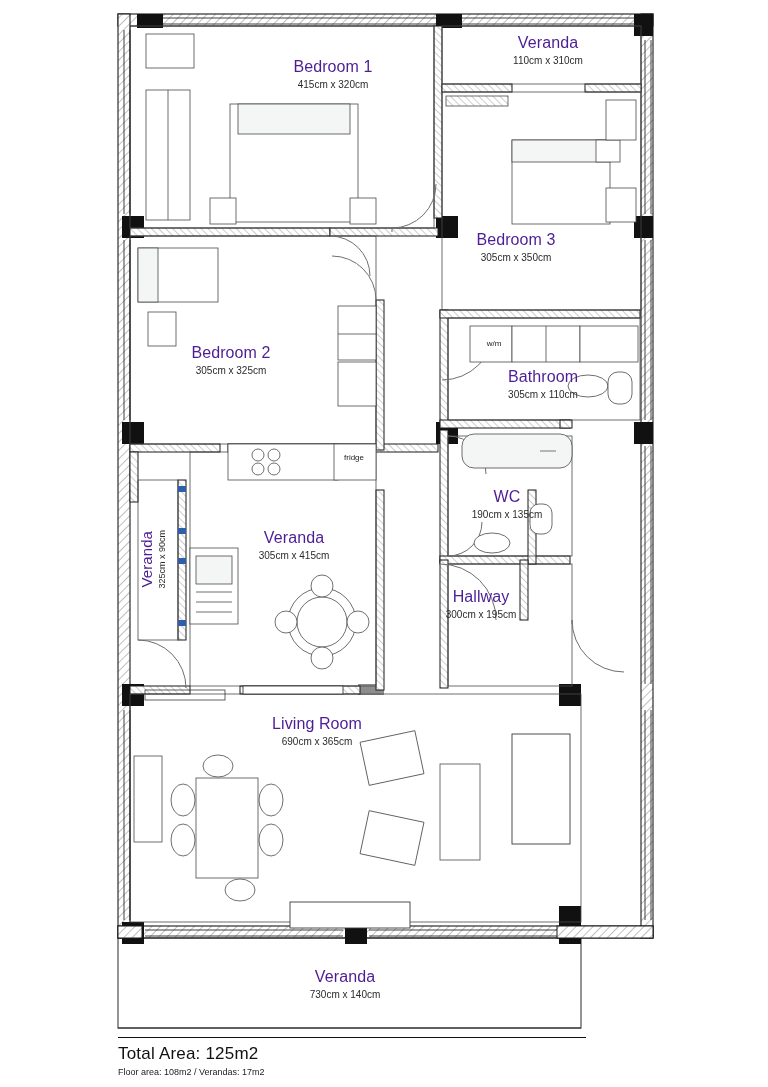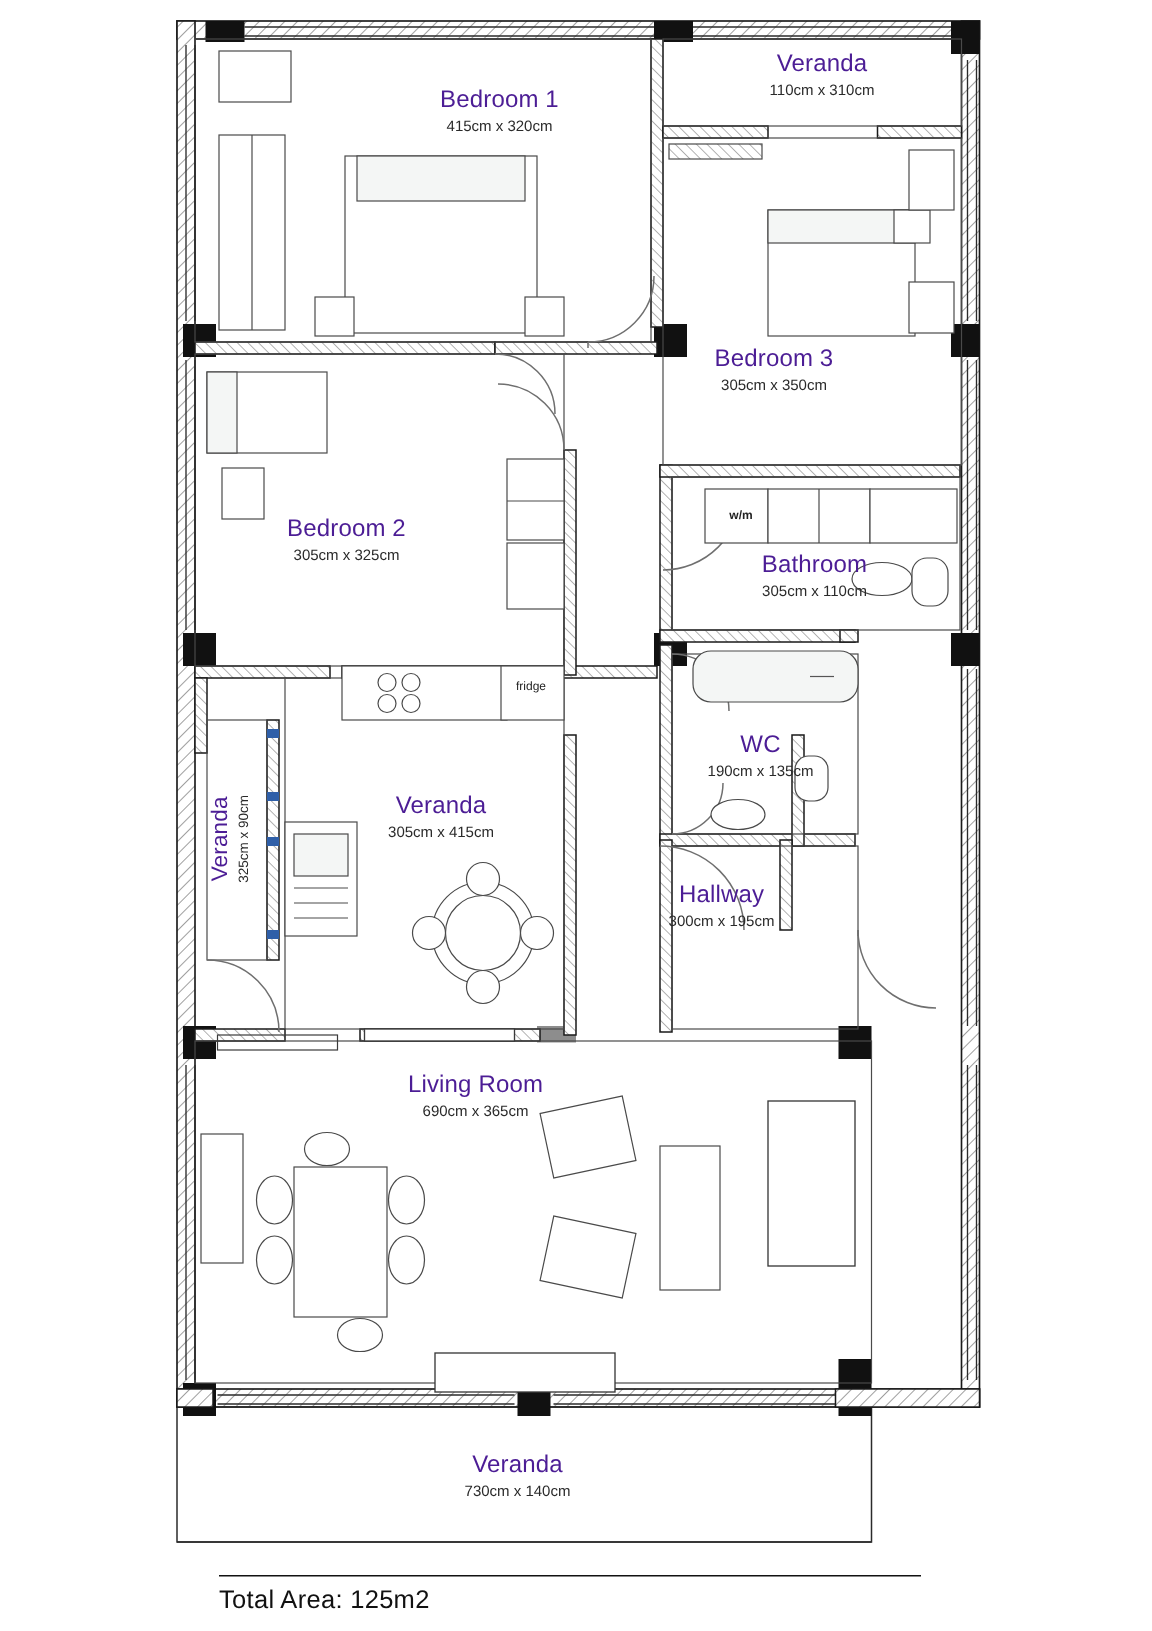--- a/index.html
+++ b/index.html
@@ -50,21 +50,20 @@
     font-size: 8px;
     color: #222;
     text-align: center;
     white-space: nowrap;
   }
   .footer {
     position: absolute;
     left: 118px;
     bottom: 10px;
     width: 520px;
-    margin-left: 28px;
   }
   .footer .rule {
     border-top: 1px solid #111;
     width: 468px;
     margin-bottom: 6px;
   }
   .footer .total {
     font-size: 17px;
     color: #111;
     letter-spacing: 0.2px;
@@ -372,19 +371,20 @@
 <div class="room-label" style="left:304px; top:715px; transform:translateX(-50%);margin-left:13px;">
   <div class="name">Living Room</div>
   <div class="dims">690cm x 365cm</div>
 </div>
 
 <div class="room-label" style="left:345px; top:968px; transform:translateX(-50%);">
   <div class="name">Veranda</div>
   <div class="dims">730cm x 140cm</div>
 </div>
 
-<div class="tiny-label" style="left:494px; top:339px; transform:translateX(-50%);font-weight:bold;">w/m</div>
+<div class="tiny-label" style="left:494px; top:339px; transform:translateX(-50%);">w/m</div>
 <div class="tiny-label" style="left:354px; top:453px; transform:translateX(-50%);">fridge</div>
 
 <div class="footer">
   <div class="rule"></div>
   <div class="total">Total Area: 125m2</div>
+  <div class="breakdown">Floor area: 108m2 / Verandas: 17m2</div>
 </div>
 
 </body></html>

